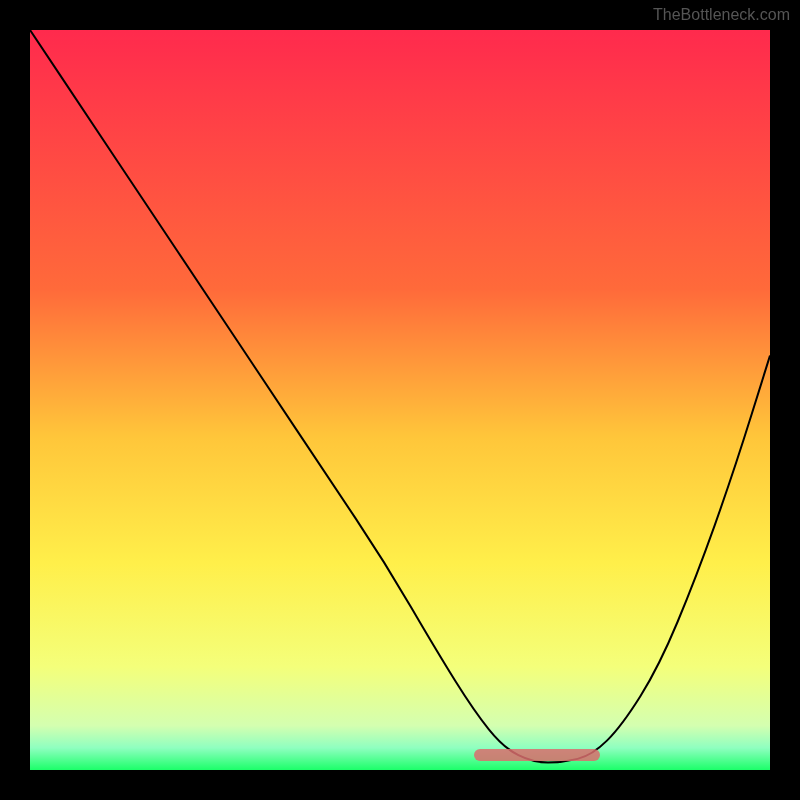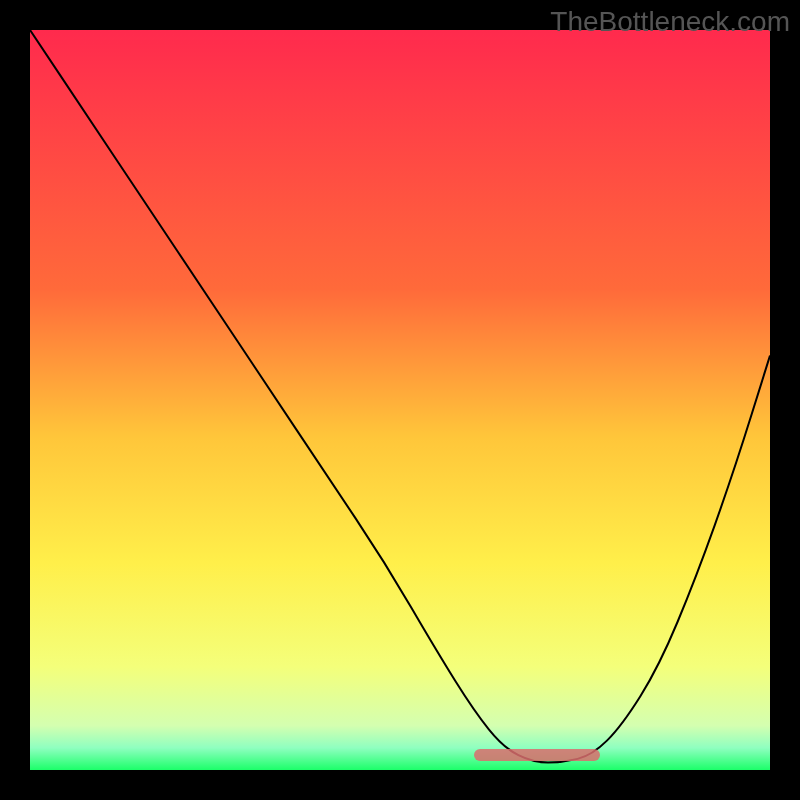--- a/index.html
+++ b/index.html
@@ -15,21 +15,21 @@
     width: 800px;
     height: 800px;
     position: relative;
     background: #000;
   }
   .watermark {
     position: absolute;
     top: 6px;
     right: 10px;
     color: #555;
-    font-size: 28px;
+    font-size: 16px;
     font-weight: 500;
     z-index: 10;
   }
   .plot-area {
     position: absolute;
     left: 30px;
     top: 30px;
     width: 740px;
     height: 740px;
   }

